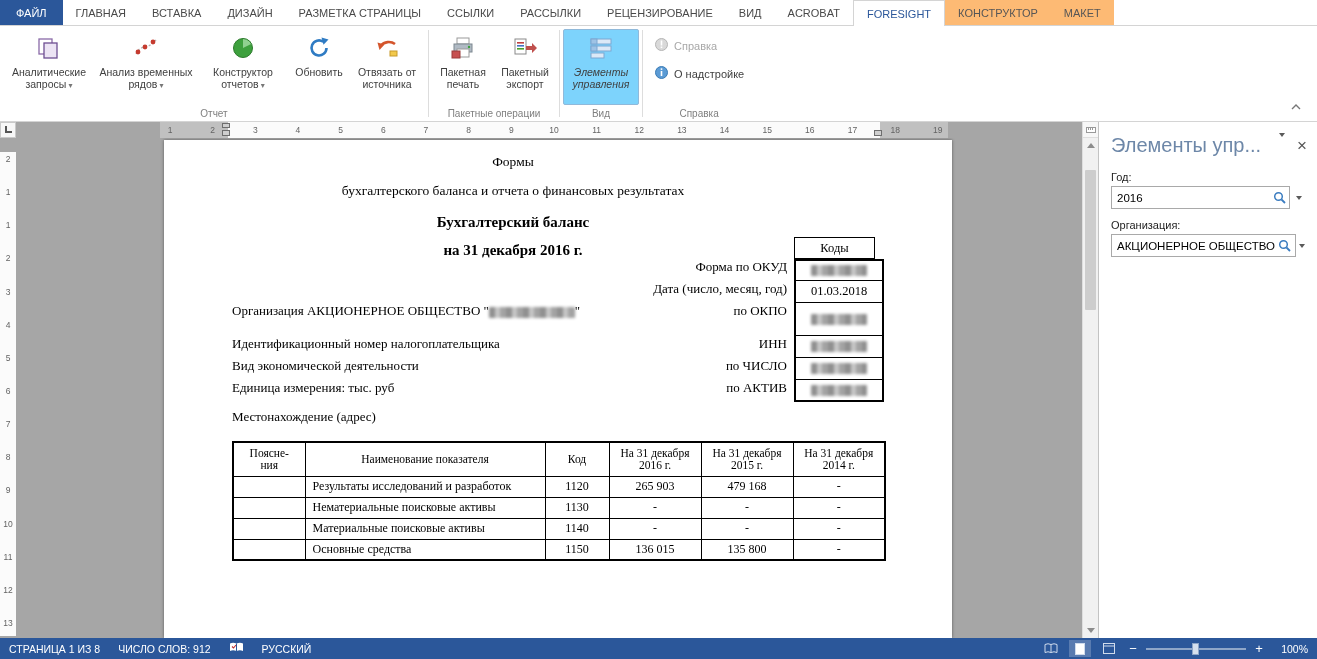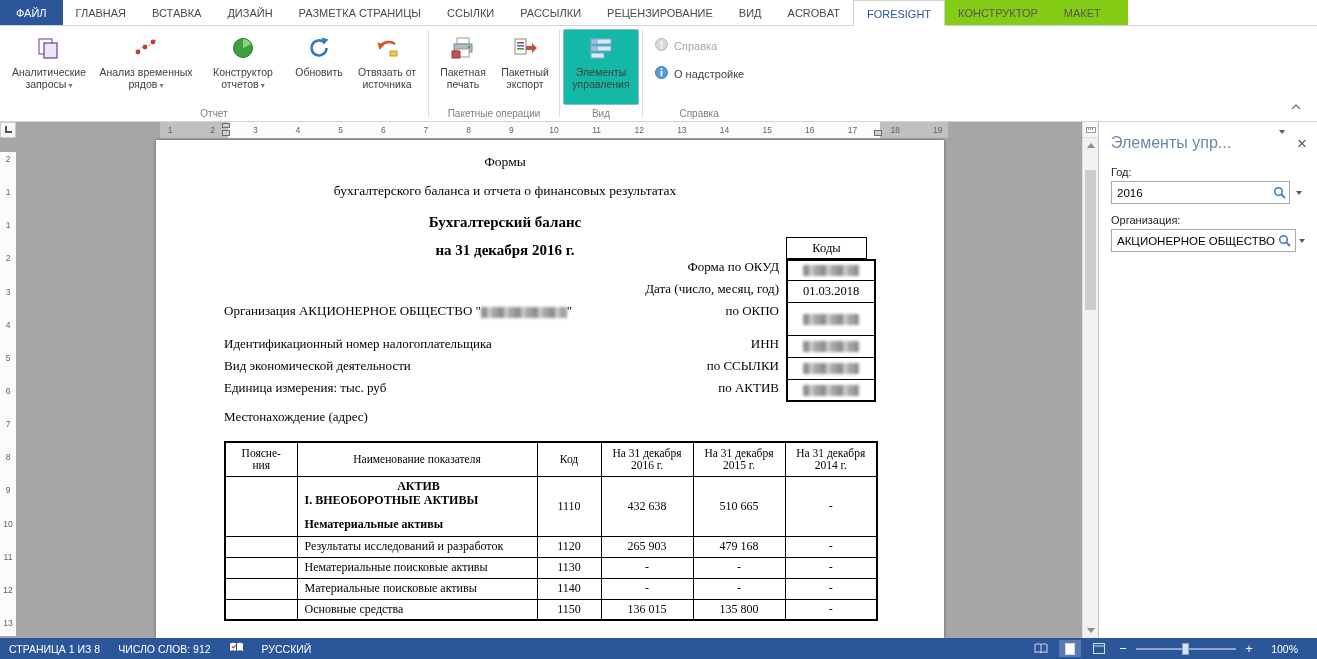--- a/index.html
+++ b/index.html
@@ -4,56 +4,56 @@
 <style>
   * { margin:0; padding:0; box-sizing:border-box; }
   html,body { width:1317px; height:659px; }
   body { position:relative; overflow:hidden; font-family:"Liberation Sans",sans-serif; background:#a6a6a6; }
 
   
   .tabbar { position:absolute; top:0; left:0; width:100%; height:26px; background:#fff; border-bottom:1px solid #d4d4d4; display:flex; align-items:stretch; z-index:40; }
   .tab { display:flex; align-items:center; padding:0 13px; font-size:11px; color:#494949; white-space:nowrap; cursor:default; }
   .tab.file { background:#2b579a; color:#fff; padding:0 16px; }
   .tab.active { background:#fff; color:#2b579a; border-left:1px solid #d4d4d4; border-right:1px solid #d4d4d4; border-top:1px solid #d4d4d4; margin-bottom:-1px; }
-  .ctx-wrap { display:flex; background:#84cc16; padding-right:14px; }
+  .ctx-wrap { display:flex; background:#fdba74; }
   .ctx-wrap .tab { color:#565656; }
 
   
   .ribbon { position:absolute; top:26px; left:0; width:100%; height:96px; background:#fff; border-bottom:1px solid #d4d4d4; display:flex; z-index:30; }
   .rgroup { position:relative; display:flex; align-items:flex-start; padding:3px 3px 16px 3px; }
   .glabel { position:absolute; bottom:2px; left:0; right:0; text-align:center; font-size:10px; color:#7f7f7f; white-space:nowrap; }
   .gsep { width:1px; background:#ddd; margin:4px 0; }
   .bigbtn { width:92px; height:76px; display:flex; flex-direction:column; align-items:center; padding-top:3px; font-size:10.5px; line-height:12px; color:#3f3f3f; text-align:center; border:1px solid transparent; border-radius:2px; }
   .bigbtn.w100 { width:102px; }
   .bigbtn.w60 { width:60px; }
   .bigbtn.w64 { width:62px; }
   .bigbtn.w78 { width:76px; }
   .bigbtn .ic { height:30px; display:flex; align-items:center; justify-content:center; margin-bottom:3px; }
-  .bigbtn.on { background:#14b8a6; border-color:#90b9da; }
+  .bigbtn.on { background:#7dd3fc; border-color:#90b9da;font-style:italic; }
   .dd::after { content:" ▾"; font-size:8px; color:#777; }
   .smallcol { display:flex; flex-direction:column; gap:7px; padding:6px 4px 0 4px; min-width:92px; }
   .smallbtn { display:flex; align-items:center; gap:5px; font-size:11px; color:#3f3f3f; padding:2px 4px; }
   .smallbtn.disabled { color:#a8a8a8; }
   .collapse { position:absolute; right:10px; bottom:8px; width:22px; height:16px; display:flex; align-items:center; justify-content:center; }
 
   
   .hrow { position:absolute; top:122px; left:0; width:1082px; height:16px; background:#a6a6a6; z-index:10; }
   .tabsel { position:absolute; left:0; top:0; width:16px; height:16px; background:#f7f7f7; border:1px solid #c9c9c9; }
   .tabsel i { position:absolute; left:4px; top:3px; width:7px; height:7px; border-left:2px solid #555; border-bottom:2px solid #555; display:block; }
   .hruler { position:absolute; left:160px; top:0; width:788px; height:16px; background:#c0c0c0; }
   .hband { position:absolute; left:68px; width:652px; top:0; height:16px; background:#fbfbfb; }
   .hnums { position:absolute; left:4px; right:4px; top:0; height:16px; display:flex; justify-content:space-between; align-items:center; font-size:8.5px; color:#636363; }
   .hnums span { width:12px; text-align:center; }
   .mk { position:absolute; background:#cfcfcf; border:1px solid #6e6e6e; }
   .vruler { position:absolute; left:0; top:138px; width:16px; height:500px; background:#a6a6a6; z-index:10; }
   .vband { position:absolute; top:14px; bottom:2px; left:0; width:16px; background:#fbfbfb; }
   .vnums { position:absolute; top:16px; bottom:10px; left:0; right:0; display:flex; flex-direction:column; justify-content:space-between; align-items:center; font-size:8.5px; color:#636363; }
 
   
-  .page { position:absolute; left:156px; top:140px; width:788px; height:498px; background:#fff; box-shadow:0 0 3px rgba(0,0,0,.45); padding:14px 68px 0 68px; overflow:hidden; font-family:"Liberation Serif",serif; color:#000; z-index:5; }
+  .page { position:absolute; left:164px; top:140px; width:788px; height:498px; background:#fff; box-shadow:0 0 3px rgba(0,0,0,.45); padding:14px 68px 0 68px; overflow:hidden; font-family:"Liberation Serif",serif; color:#000; z-index:5; }
   .c { width:562px; text-align:center; }
   .h1 { font-size:13.5px; margin-bottom:13px; }
   .h2 { font-size:13.5px; margin-bottom:15px; }
   .doc-title { font-size:15px; font-weight:bold; margin-bottom:2px; }
   .hdr-row { display:flex; align-items:flex-end; height:26px; }
   .date-line { font-size:15px; font-weight:bold; }
   .codes-header { width:81px; height:22px; border:1px solid #000; text-align:center; font-size:12.5px; line-height:20px; }
   .code-row { display:flex; align-items:flex-start; min-height:22px; }
   .code-row.tall { min-height:33px; }
   .crow-left { flex:1; font-size:13px; }
@@ -80,36 +80,36 @@
   .ruler-toggle { height:16px; background:#f7f7f7; border-bottom:1px solid #dedede; display:flex; align-items:center; justify-content:center; }
   .sc-btn { height:15px; display:flex; align-items:center; justify-content:center; }
   .tri-up { width:0; height:0; border-left:4px solid transparent; border-right:4px solid transparent; border-bottom:5px solid #8c8c8c; }
   .tri-down { width:0; height:0; border-left:4px solid transparent; border-right:4px solid transparent; border-top:5px solid #8c8c8c; }
   .sc-down { position:absolute; bottom:0; left:0; right:0; }
   .sc-thumb { position:absolute; top:48px; left:2px; width:11px; height:140px; background:#cdcdcd; border-radius:1px; }
 
   
   .pane { position:absolute; left:1098px; top:122px; width:219px; height:516px; background:#fff; border-left:1px solid #c3c3c3; z-index:25; }
   .pane-head { display:flex; align-items:center; margin:12px 10px 14px 12px; }
-  .pane-title { flex:1; font-size:16px; color:#6d87a8; white-space:nowrap; overflow:hidden; }
+  .pane-title { flex:1; font-size:20px; color:#6d87a8; white-space:nowrap; overflow:hidden; }
   .pane-dd { margin-right:12px; }
   .pane-x { font-size:14px; color:#555; line-height:1; }
   .pane-x::before { content:"×"; font-size:17px; }
   .f-label { font-size:11px; color:#1e1e1e; margin:10px 12px 3px 12px; }
   .combo-row { display:flex; align-items:center; margin:0 12px; }
   .combo { flex:1; height:23px; border:1px solid #a9a9a9; background:#fff; display:flex; align-items:center; }
   .combo .val { flex:1; font-size:11.5px; padding-left:5px; white-space:nowrap; overflow:hidden; }
   .combo .mag { width:20px; display:flex; justify-content:center; }
   .dd-btn { width:15px; display:flex; justify-content:center; padding-left:3px; }
   .tri-dn-sm { width:0; height:0; border-left:3.5px solid transparent; border-right:3.5px solid transparent; border-top:4.5px solid #5a5a5a; }
 
   
   .statusbar { position:absolute; bottom:0; left:0; width:100%; height:21px; background:#2b579a; display:flex; align-items:center; color:#fff; font-size:10.5px; z-index:40; }
   .sb-item { padding:0 9px; white-space:nowrap; }
-  .sb-right { margin-left:auto; display:flex; align-items:center; padding-right:10px; gap:7px; }
+  .sb-right { margin-left:auto; display:flex; align-items:center; gap:7px; }
   .viewbtn { width:22px; height:17px; display:flex; align-items:center; justify-content:center; }
   .viewbtn.sel { background:rgba(255,255,255,.22); }
   .zoom-minus::before { content:"−"; font-size:13px; }
   .zoom-plus::before { content:"+"; font-size:13px; }
   .zoom-minus,.zoom-plus { width:12px; text-align:center; }
   .ztrack { width:100px; height:2px; background:#8ea6c8; position:relative; }
   .zthumb { position:absolute; left:46px; top:-5px; width:7px; height:12px; background:#d6e0ee; border:1px solid #8ea6c8; }
 </style>
 </head>
 <body>
@@ -356,21 +356,21 @@
       </div>
       <div class="code-row">
         <div class="crow-left">Идентификационный номер налогоплательщика</div>
         <div class="crow-label">ИНН</div>
         <div class="crow-cell">
           <span class="redact" style="width: 56px;"></span>
         </div>
       </div>
       <div class="code-row">
         <div class="crow-left">Вид экономической деятельности</div>
-        <div class="crow-label">по ССЫЛКИ</div>
+        <div class="crow-label">по ЧИСЛО</div>
         <div class="crow-cell">
           <span class="redact" style="width: 56px;"></span>
         </div>
       </div>
       <div class="code-row">
         <div class="crow-left">Единица измерения: тыс. руб</div>
         <div class="crow-label">по АКТИВ</div>
         <div class="crow-cell">
           <span class="redact" style="width: 56px;"></span>
         </div>
@@ -394,33 +394,20 @@
           <th>Код</th>
           <th>На 31 декабря
 2016 г.</th>
           <th>На 31 декабря
 2015 г.</th>
           <th>На 31 декабря
 2014 г.</th>
         </tr>
       </thead>
     <tbody>
-        <tr class="section">
-          <td class="note"></td>
-          <td class="name">
-            <div class="nl nl0">АКТИВ</div>
-            <div class="nl nl1">I. ВНЕОБОРОТНЫЕ АКТИВЫ</div>
-            <div class="nl nl2"></div>
-            <div class="nl nl3">Нематериальные активы</div>
-          </td>
-          <td class="code">1110</td>
-          <td class="val">432 638</td>
-          <td class="val">510 665</td>
-          <td class="val">-</td>
-        </tr>
         <tr>
           <td class="note"></td>
           <td class="name">Результаты исследований и разработок</td>
           <td class="code">1120</td>
           <td class="val">265 903</td>
           <td class="val">479 168</td>
           <td class="val">-</td>
         </tr>
         <tr>
           <td class="note"></td>

